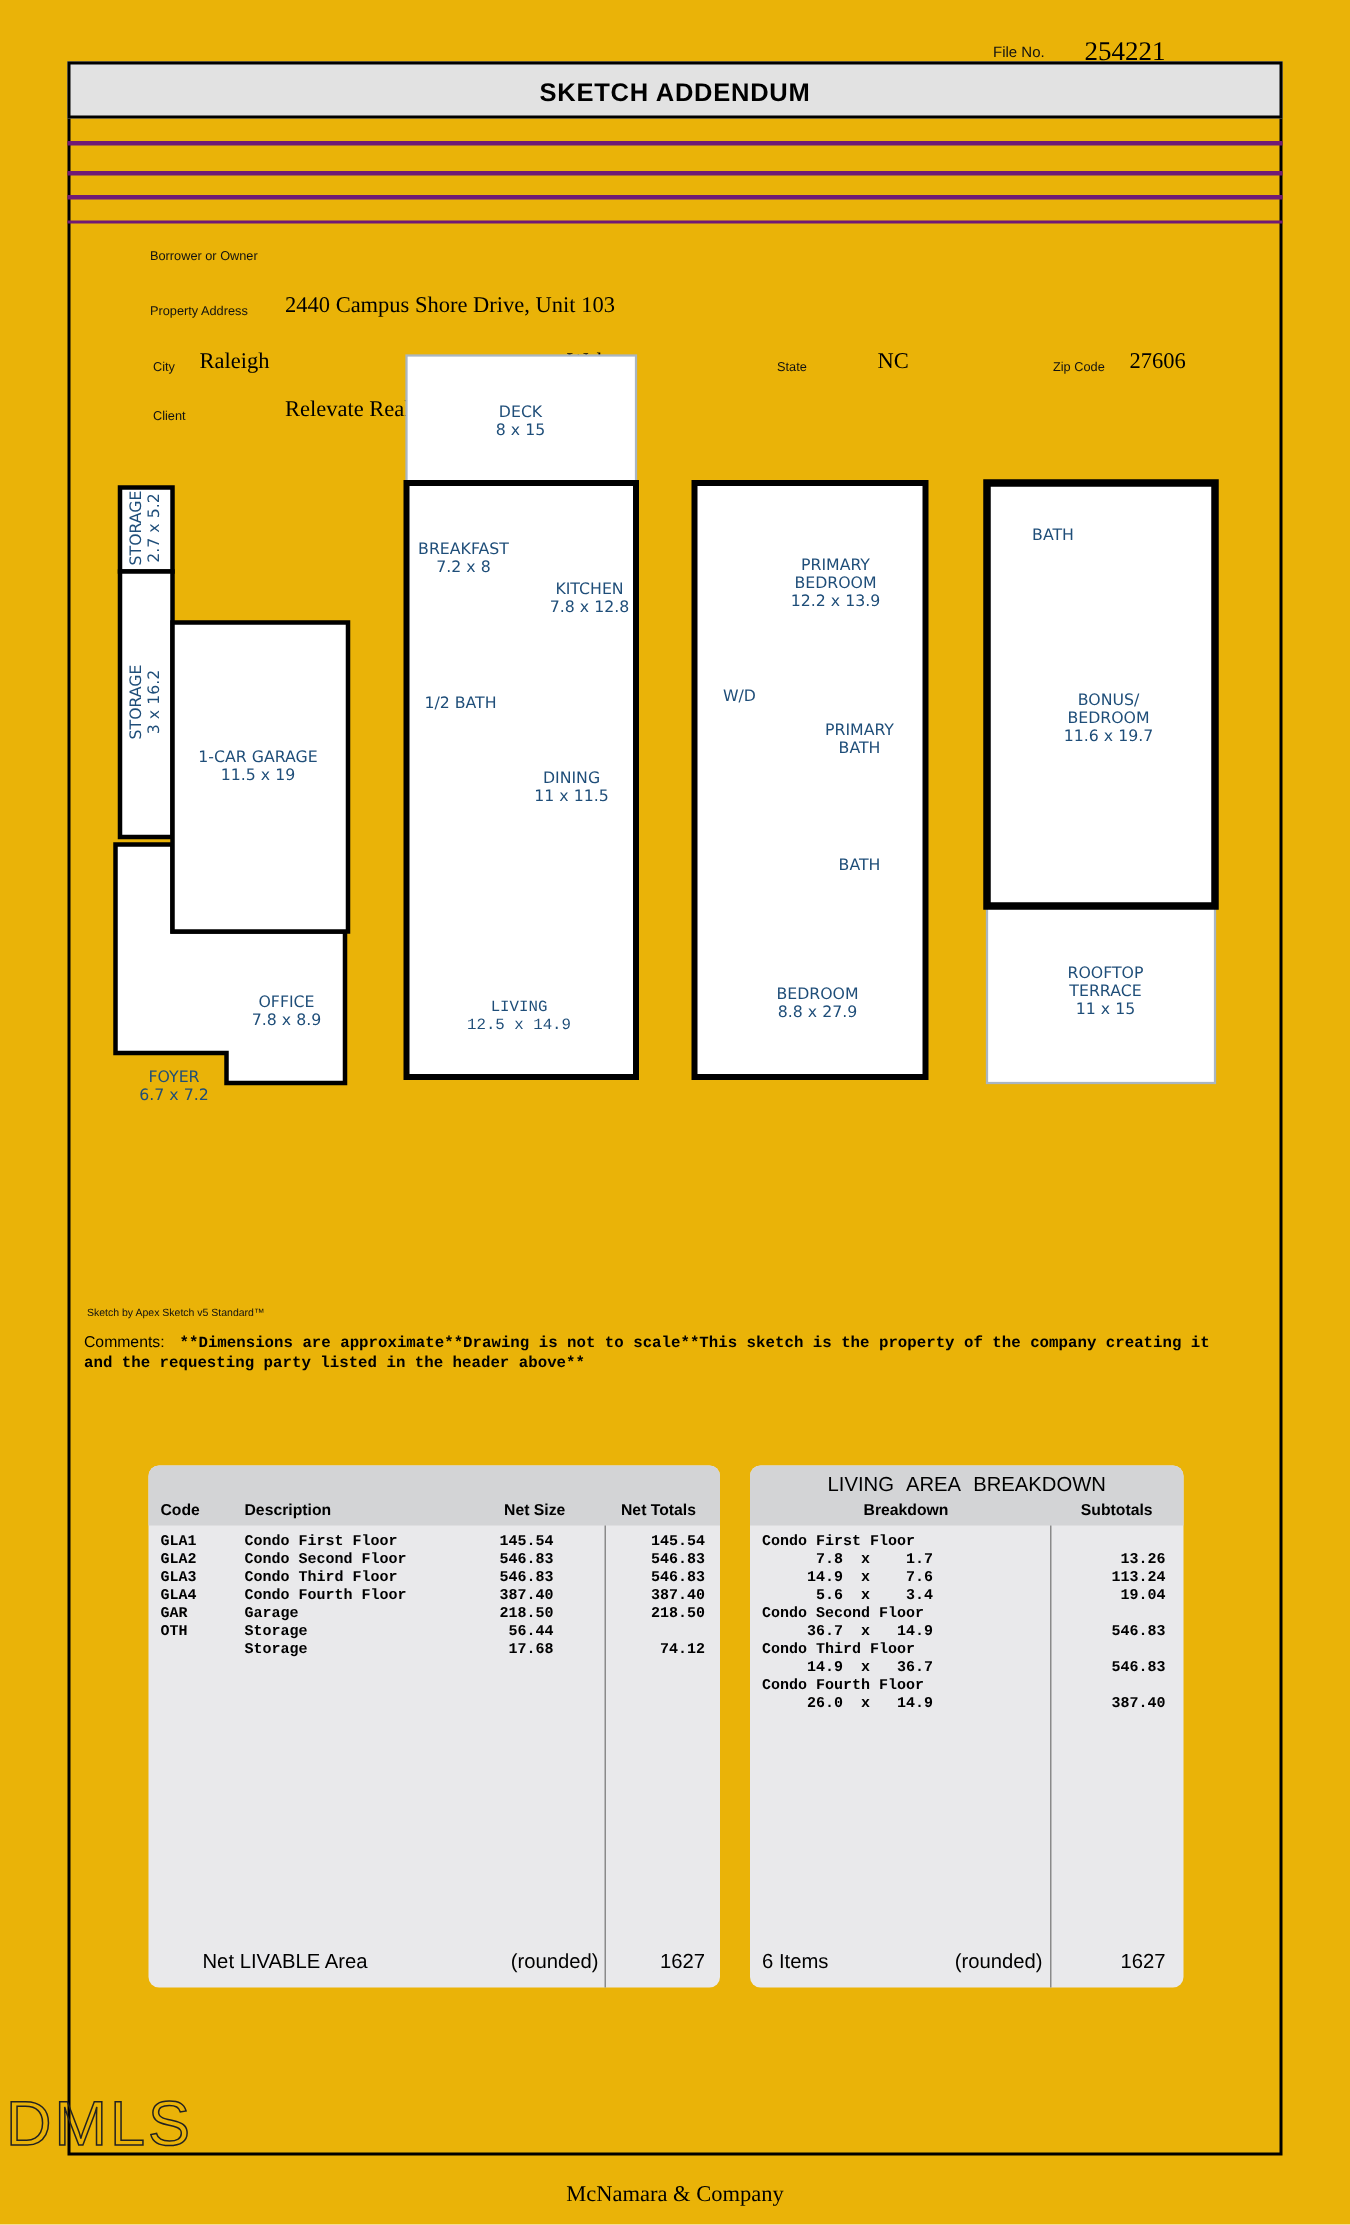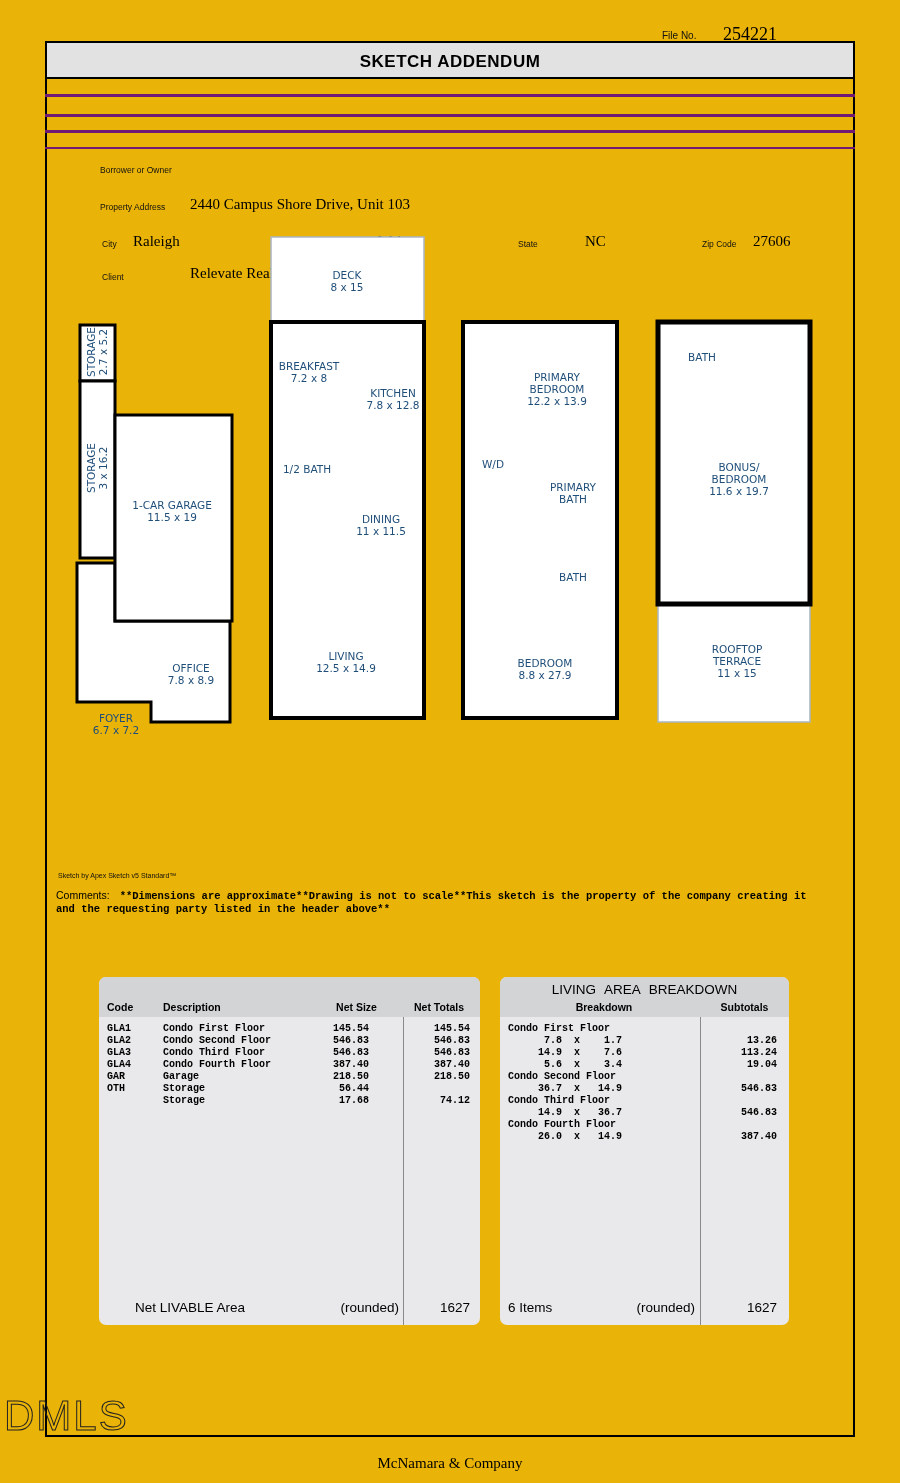--- a/index.html
+++ b/index.html
@@ -128,21 +128,21 @@
         <span>11 x 11.5</span>
       </div>
     <div class="room" style="left:71px;top:538px;margin-top:36px;">
       <span>FOYER</span>
         <span>6.7 x 7.2</span>
       </div>
     <div class="room" style="left:146px;top:524px;">
       <span>OFFICE</span>
         <span>7.8 x 8.9</span>
       </div>
-    <div class="room" style="left:301px;top:512px;">
+    <div class="room" style="left:301px;top:528px;font-family:Liberation Mono, monospace;">
       <span>LIVING</span>
         <span>12.5 x 14.9</span>
       </div>
     <div class="room" style="left:512px;top:239px;">
       <span>PRIMARY</span>
         <span>BEDROOM</span>
         <span>12.2 x 13.9</span>
       </div>
     <div class="room" style="left:448px;top:314px;">
       <span>W/D</span>

